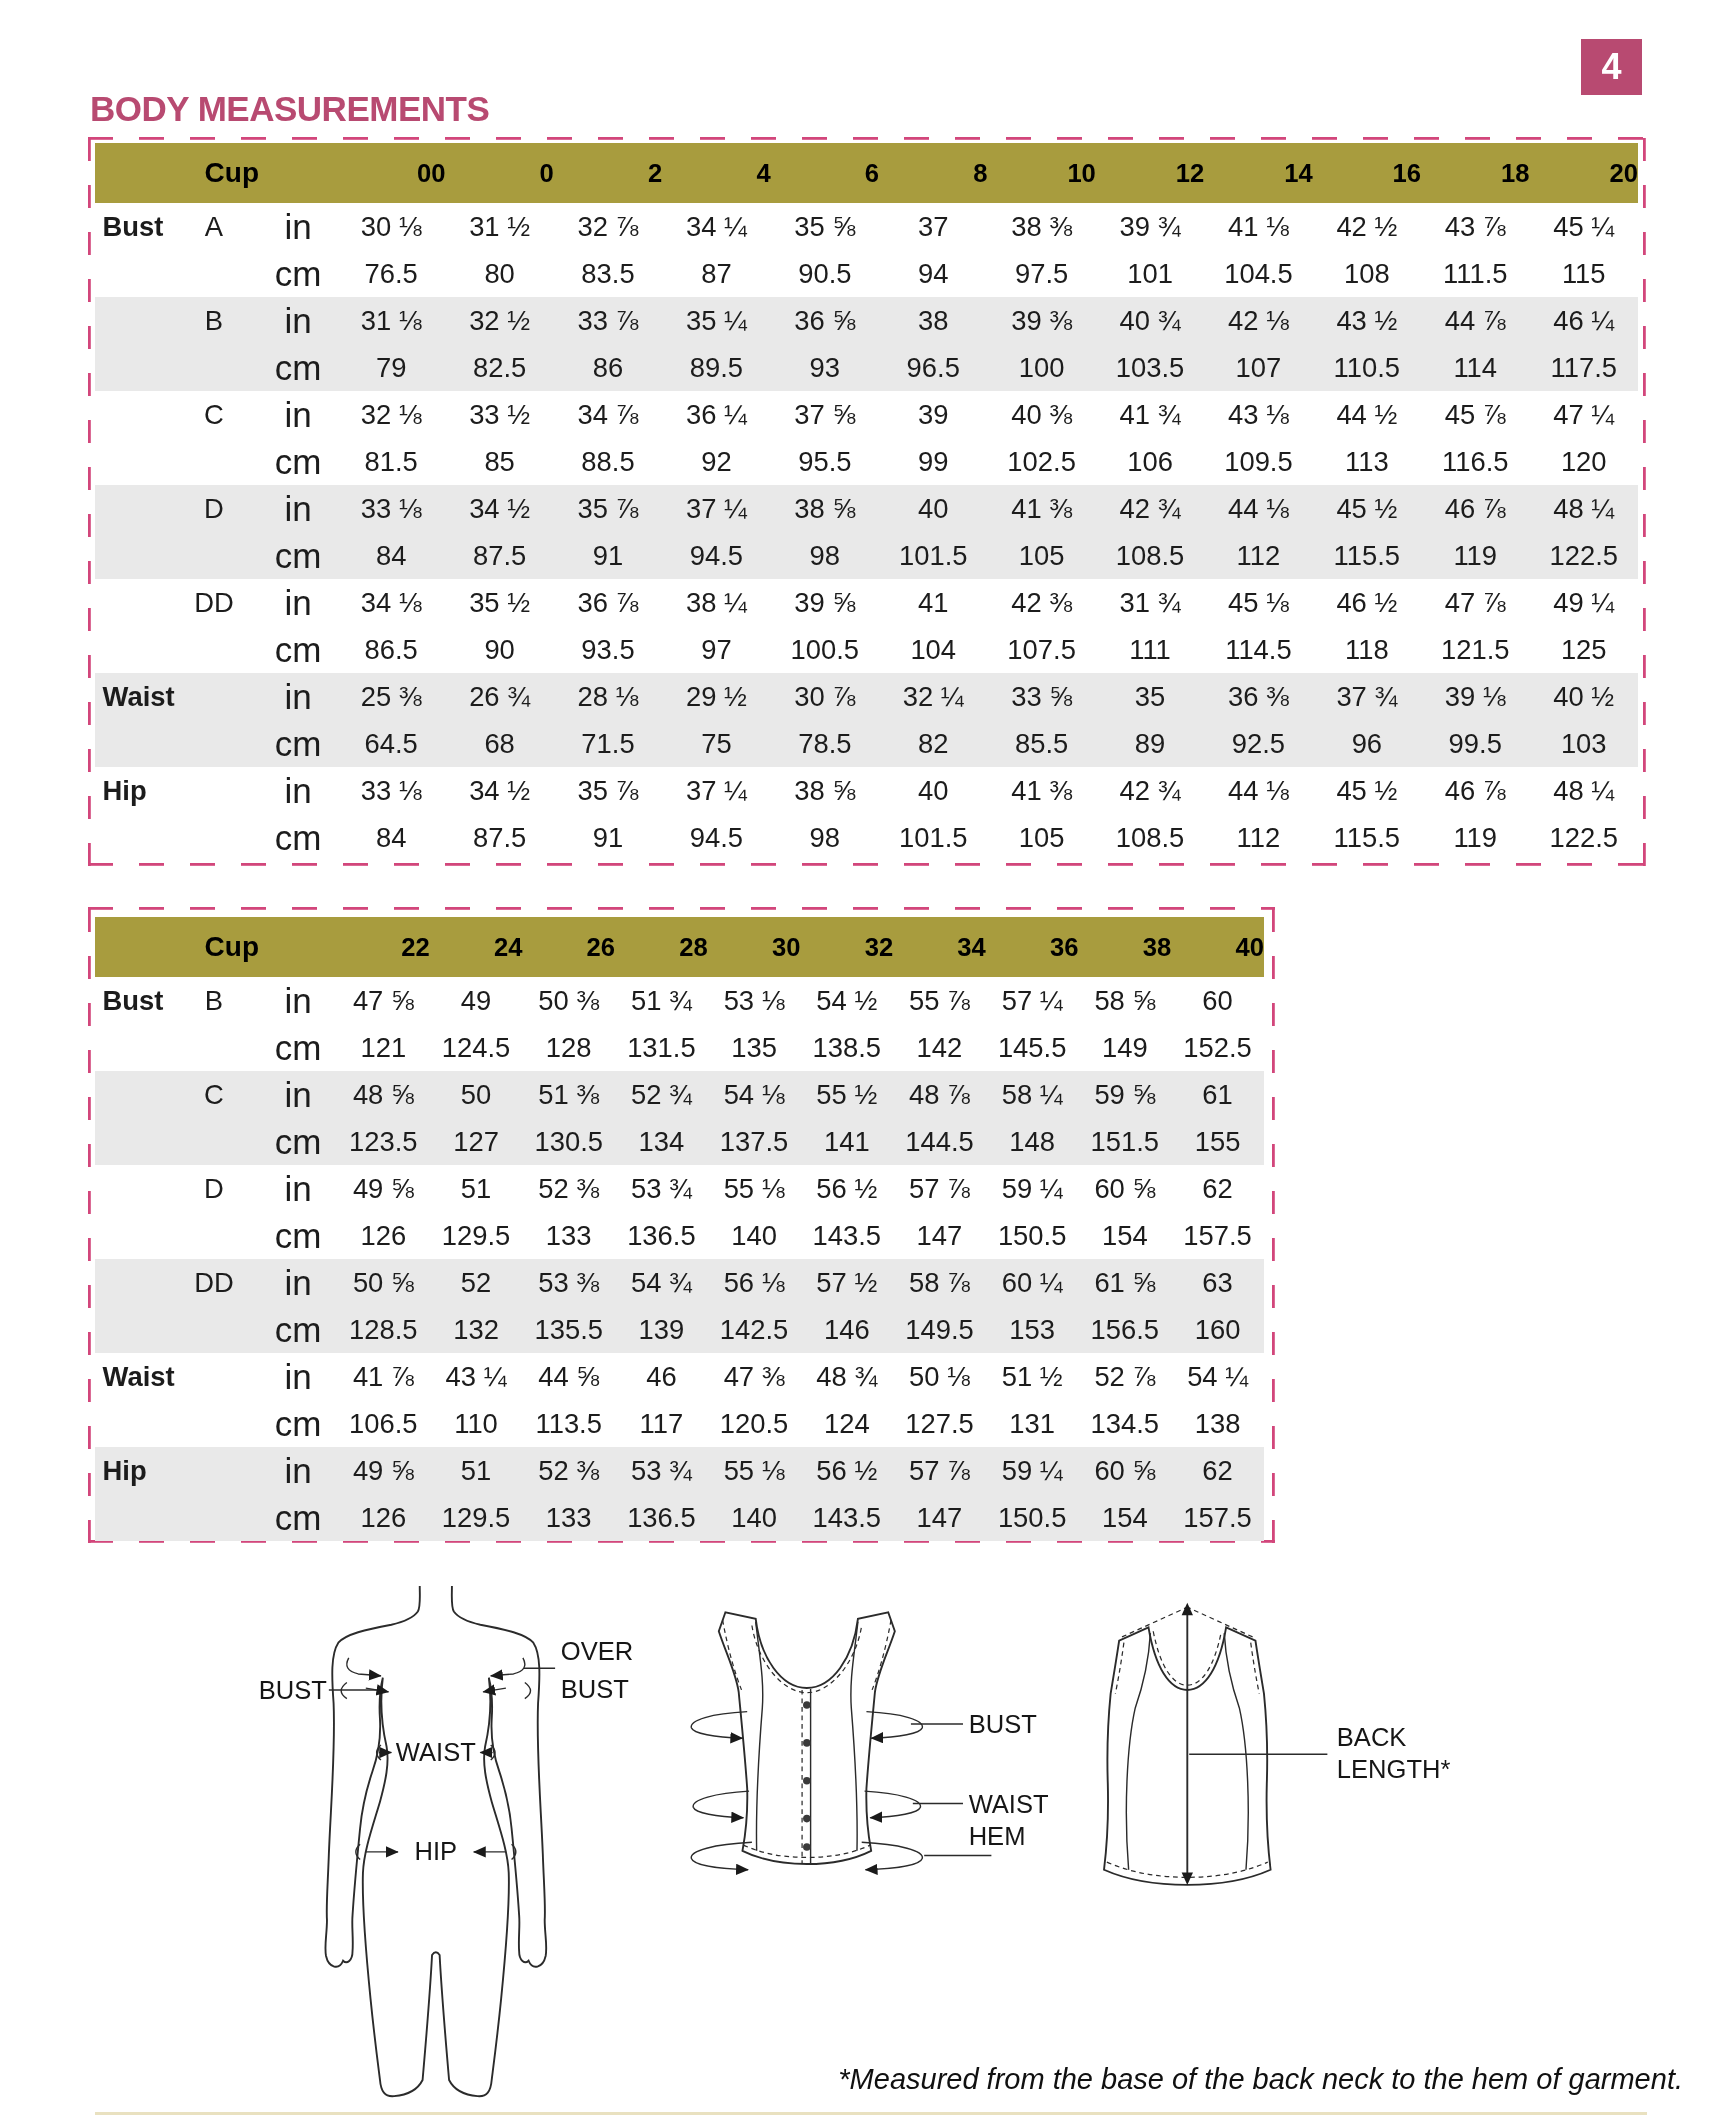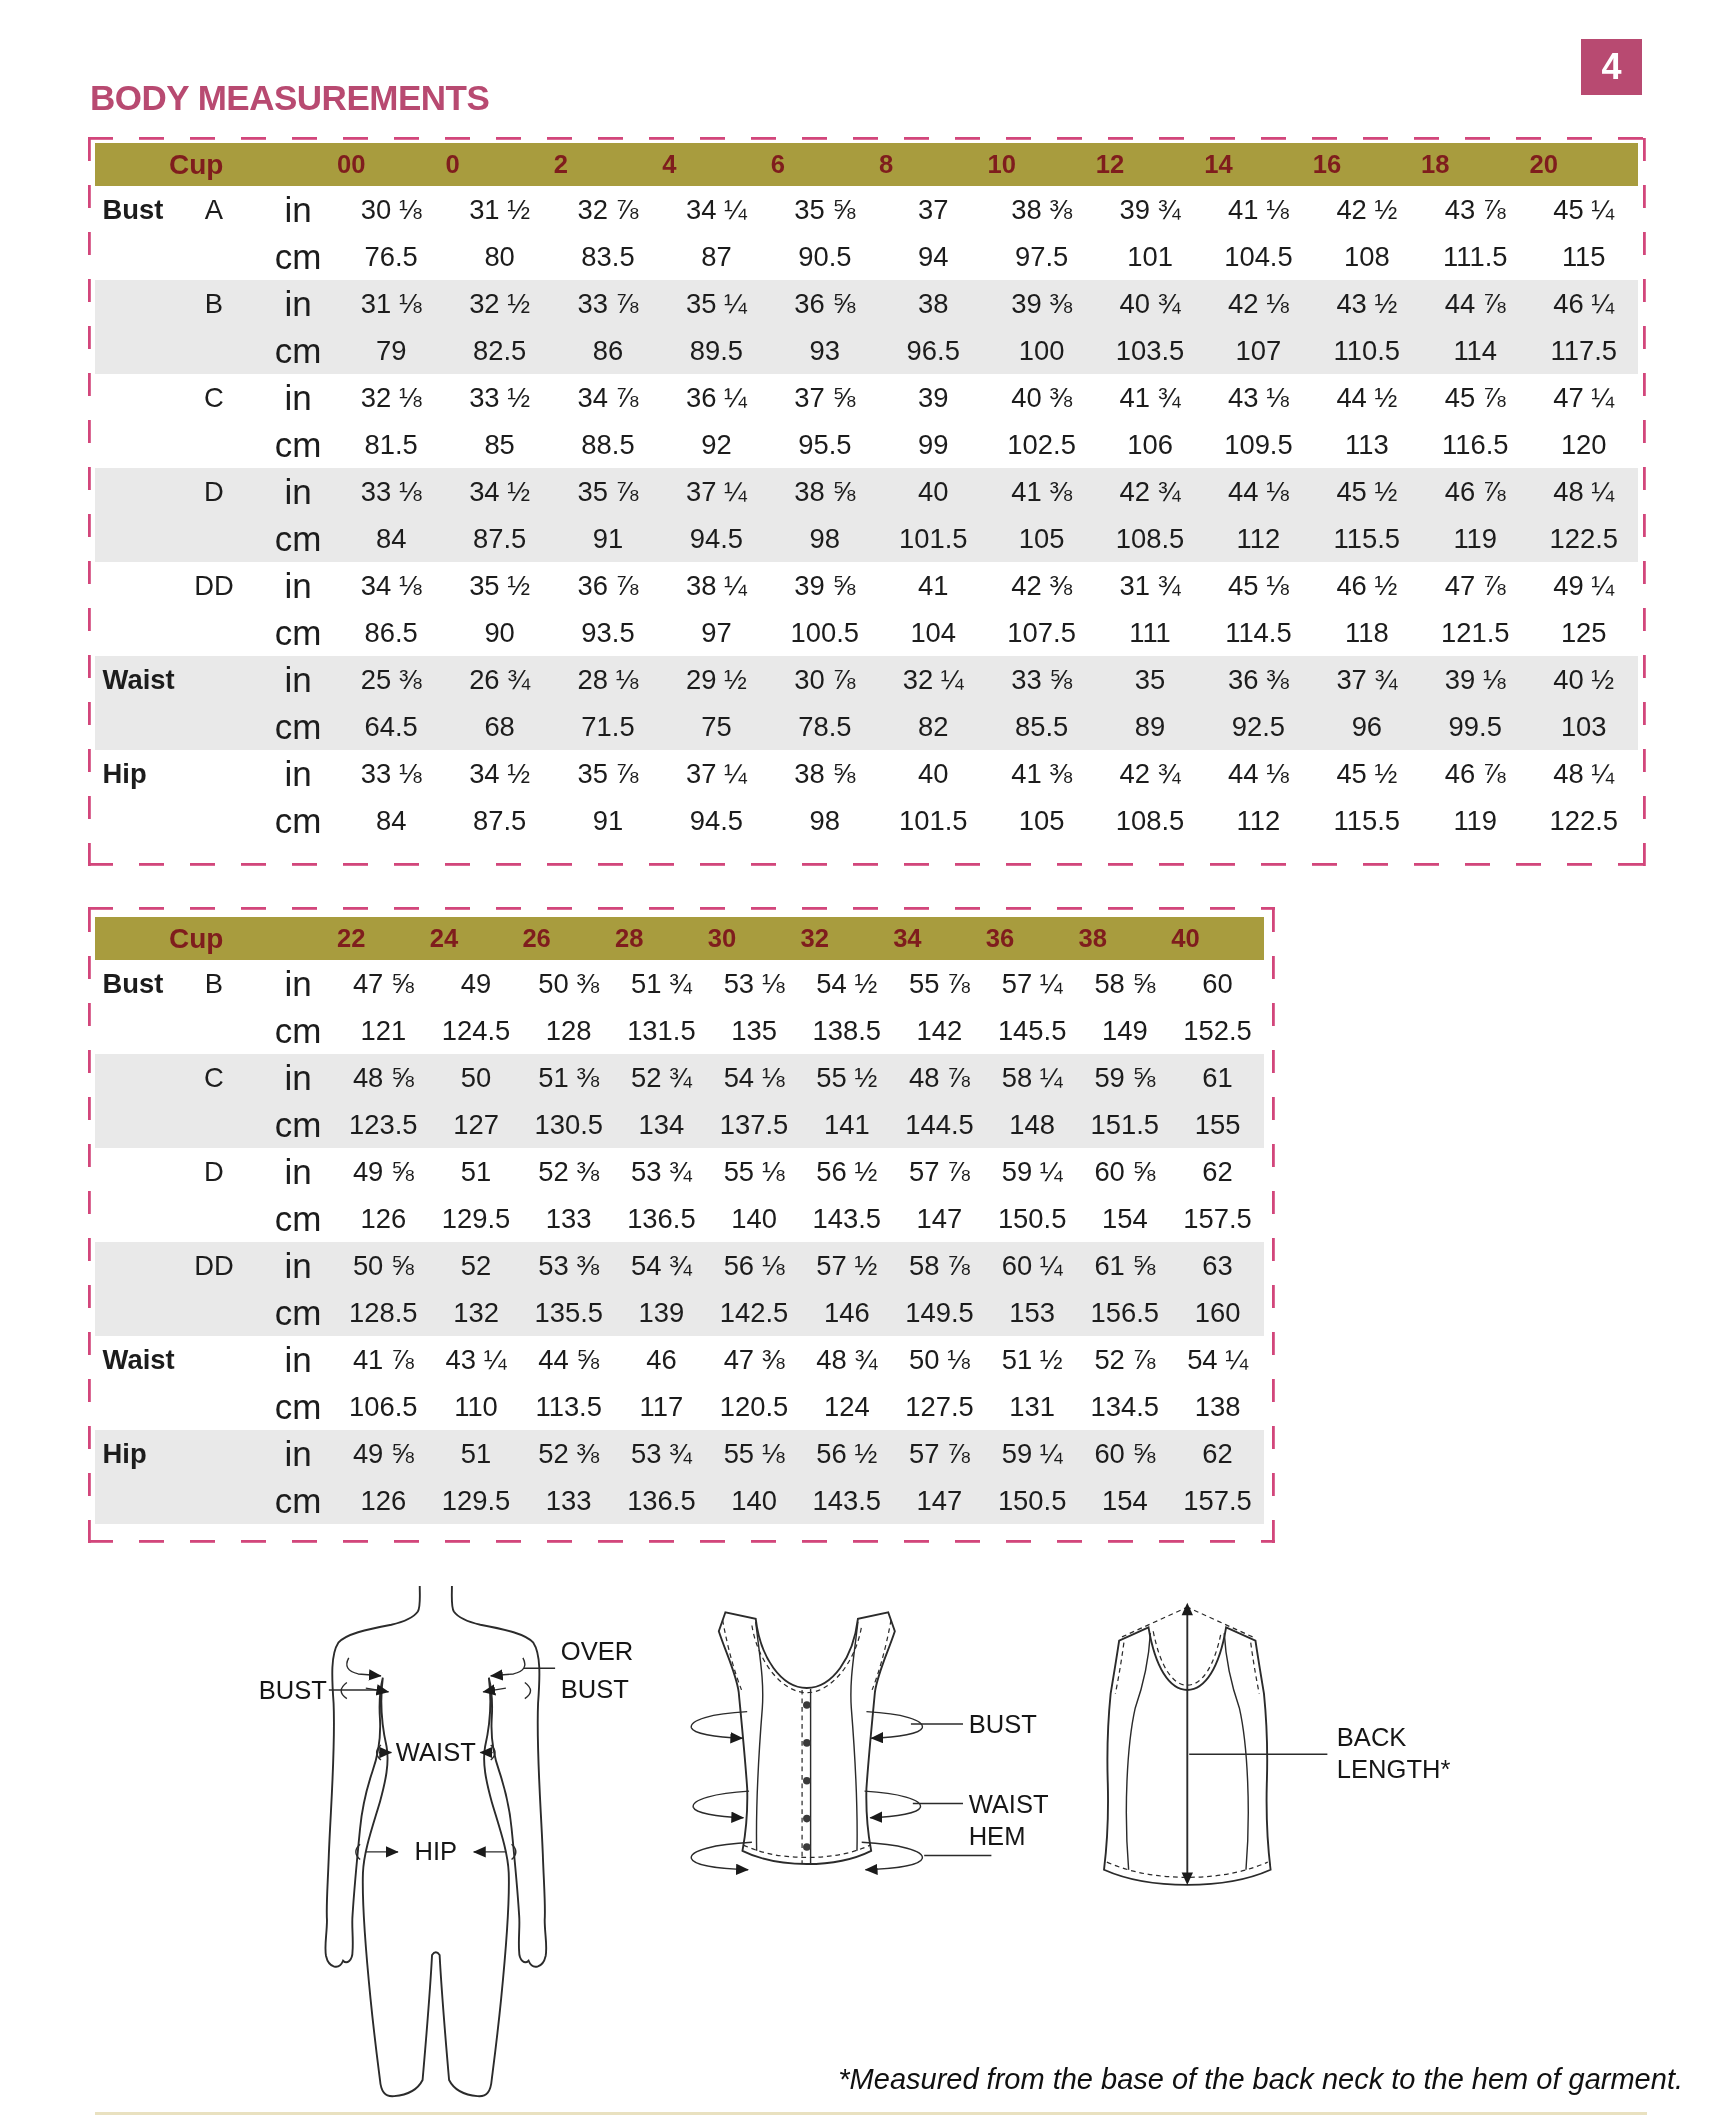--- a/index.html
+++ b/index.html
@@ -1,34 +1,34 @@
 <!DOCTYPE html>
 <html style="font-size:15px"><head>
 <meta charset="utf-8">
 <style>
   html,body{margin:0;padding:0;background:#fff;}
   .page{position:relative;width:1730px;height:2116px;background:#ffffff;
         font-family:"Liberation Sans",sans-serif;overflow:hidden;}
-  .title{position:absolute;left:90px;top:78px;font-size:35px;font-weight:bold;
+  .title{position:absolute;left:90px;top:89px;font-size:35px;font-weight:bold;
          color:#b84a71;letter-spacing:-0.5px;}
   .badge{position:absolute;left:1581px;top:39px;width:61px;height:56px;background:#b84a71;
          color:#fff;font-size:36px;font-weight:bold;display:flex;align-items:center;justify-content:center;}
   .frame{position:absolute;pointer-events:none;
      background:
       repeating-linear-gradient(90deg,#d2467b 0 24.6px,transparent 24.6px 51px) left top/100% 2.8px no-repeat,
       repeating-linear-gradient(90deg,#d2467b 0 24.6px,transparent 24.6px 51px) left bottom/100% 2.8px no-repeat,
       repeating-linear-gradient(0deg,#d2467b 0 23px,transparent 23px 47px) left top/2.8px 100% no-repeat,
       repeating-linear-gradient(0deg,#d2467b 0 23px,transparent 23px 47px) right top/2.8px 100% no-repeat;}
   #frame1{left:88px;top:137px;width:1558px;height:729px;}
   #frame2{left:88px;top:907px;width:1187px;height:636px;}
   table.size-table{position:absolute;border-collapse:collapse;table-layout:fixed;}
   #t1{left:95px;top:143px;width:1543px;}
   #t2{left:95px;top:917px;width:1169px;}
-  .size-table th{background:#a89c3e;color:#7f1d1d;height:43px;font-weight:bold;
-                 font-size:25.6px;text-align:left;padding:0;}
+  .size-table th{background:#a89c3e;color:#000000;height:60px;font-weight:bold;
+                 font-size:25.6px;text-align:right;padding:0;}
   .size-table th.hdr-cup{font-size:28px;}
   .size-table td{height:47px;font-size:27.4px;text-align:center;color:#1c1c1c;padding:0;line-height:1;}
   .size-table tr.shaded td{background:#e9e9e9;}
   .size-table td.group{font-weight:bold;text-align:left;padding-left:7.6px;}
   .size-table td.unit{font-size:35px;}
   .diagram{position:absolute;}
   #body-svg{left:237px;top:1584px;}
   #front-svg{left:662px;top:1599px;}
   #back-svg{left:1069px;top:1599px;}
   svg text{font-family:"Liberation Sans",sans-serif;font-size:27px;fill:#161616;}

